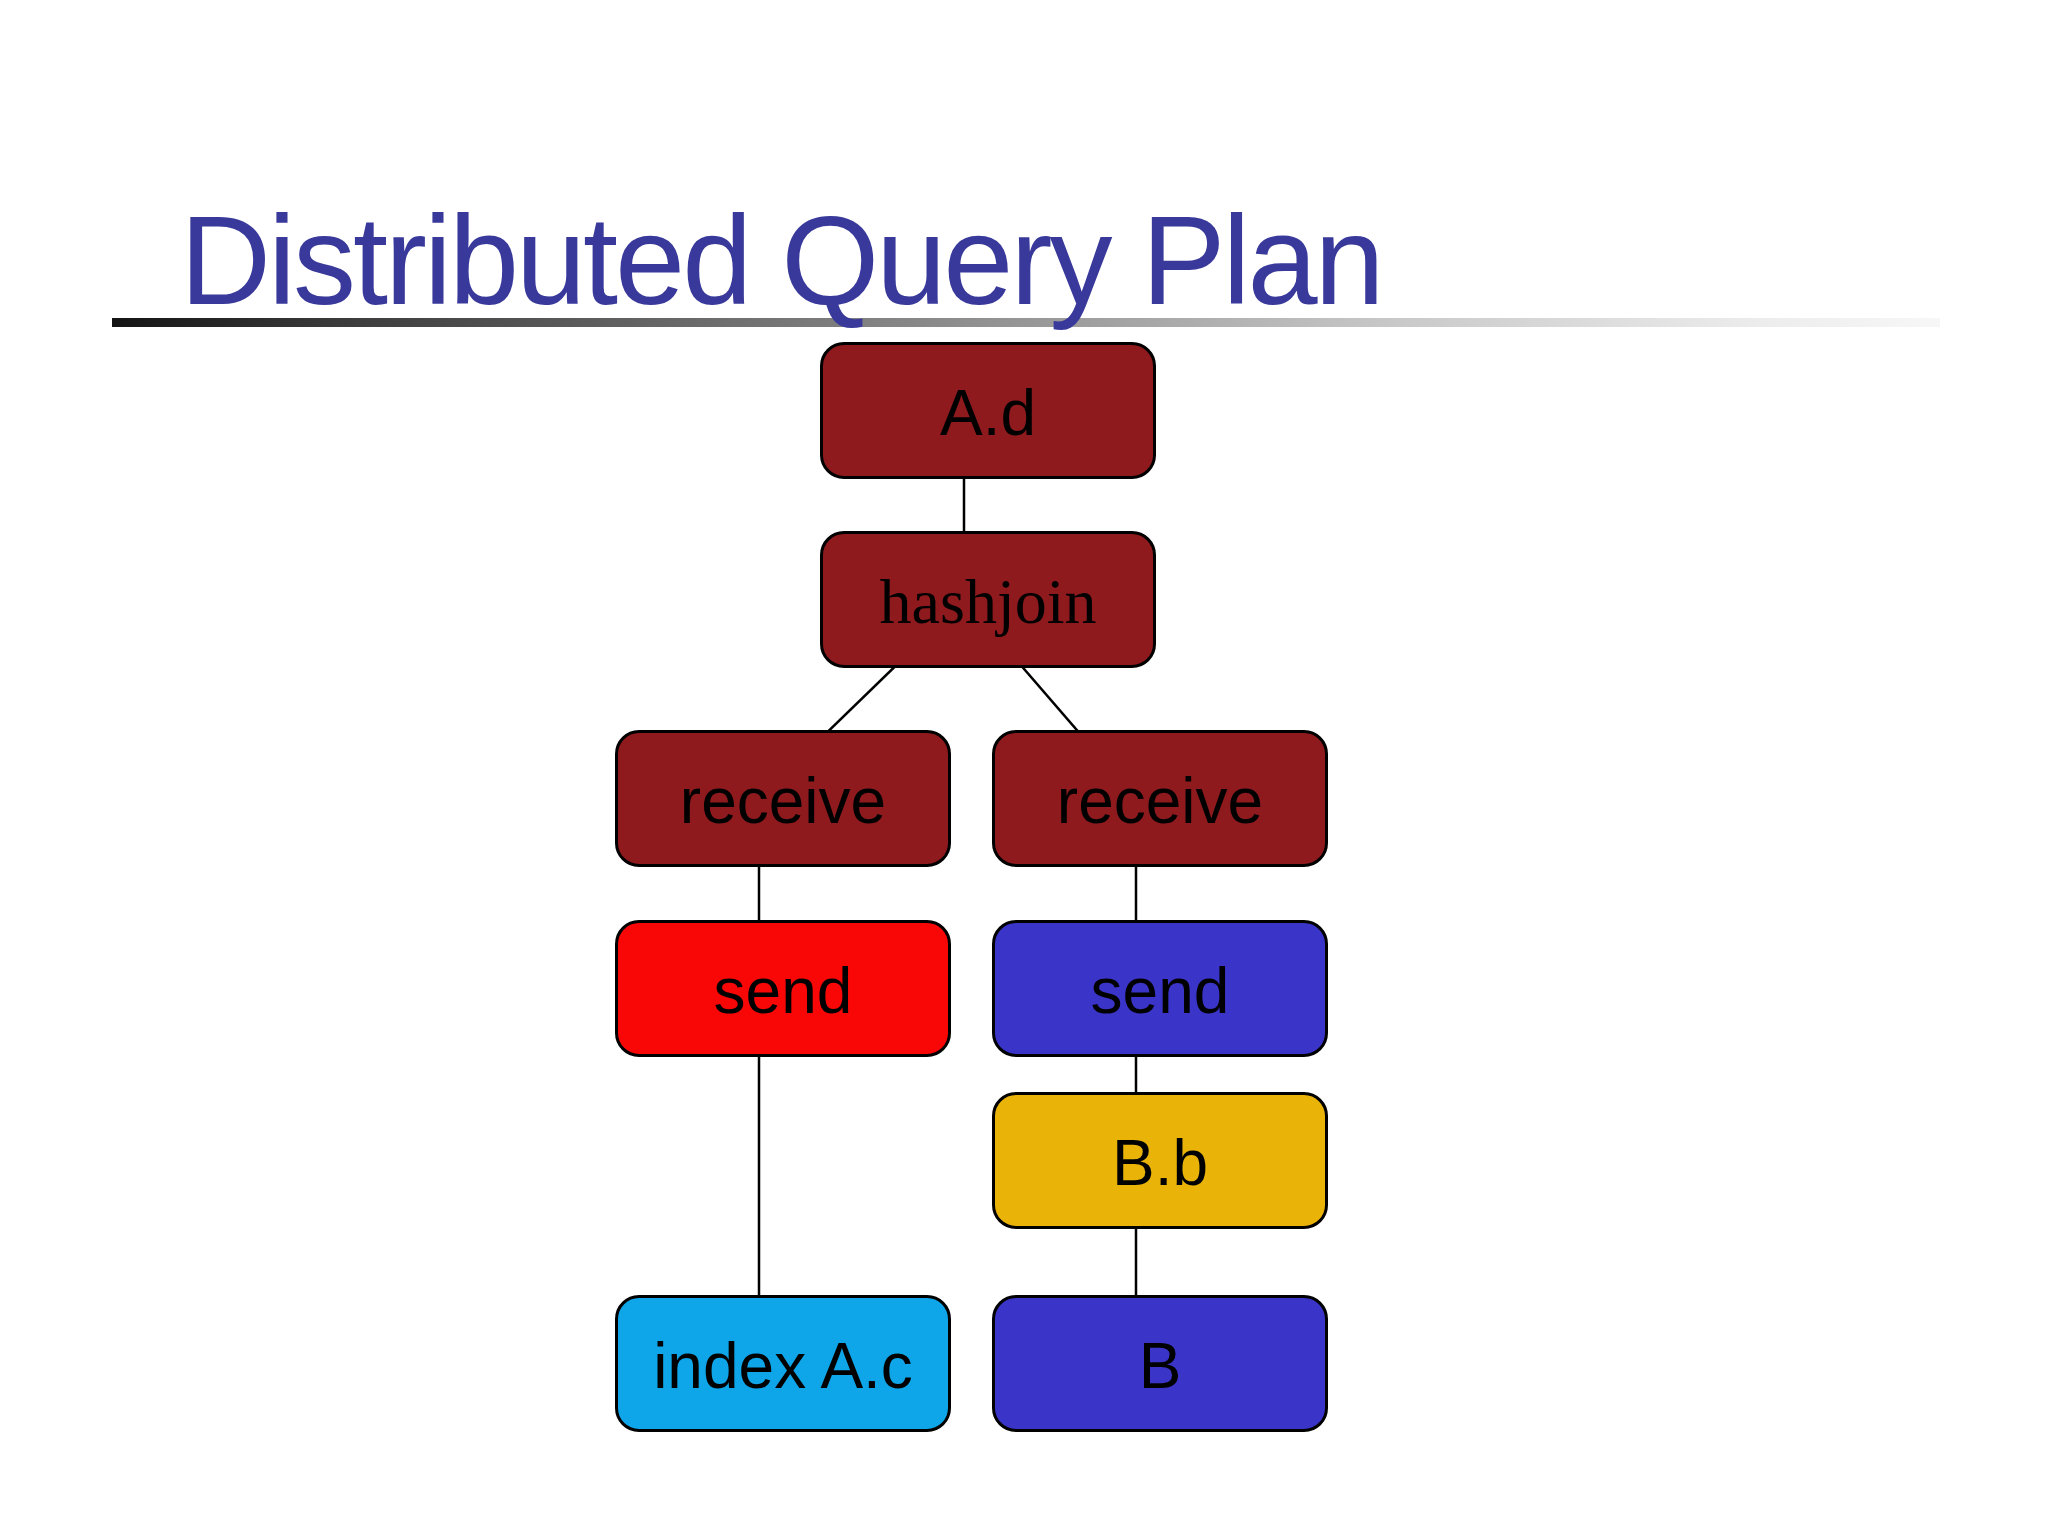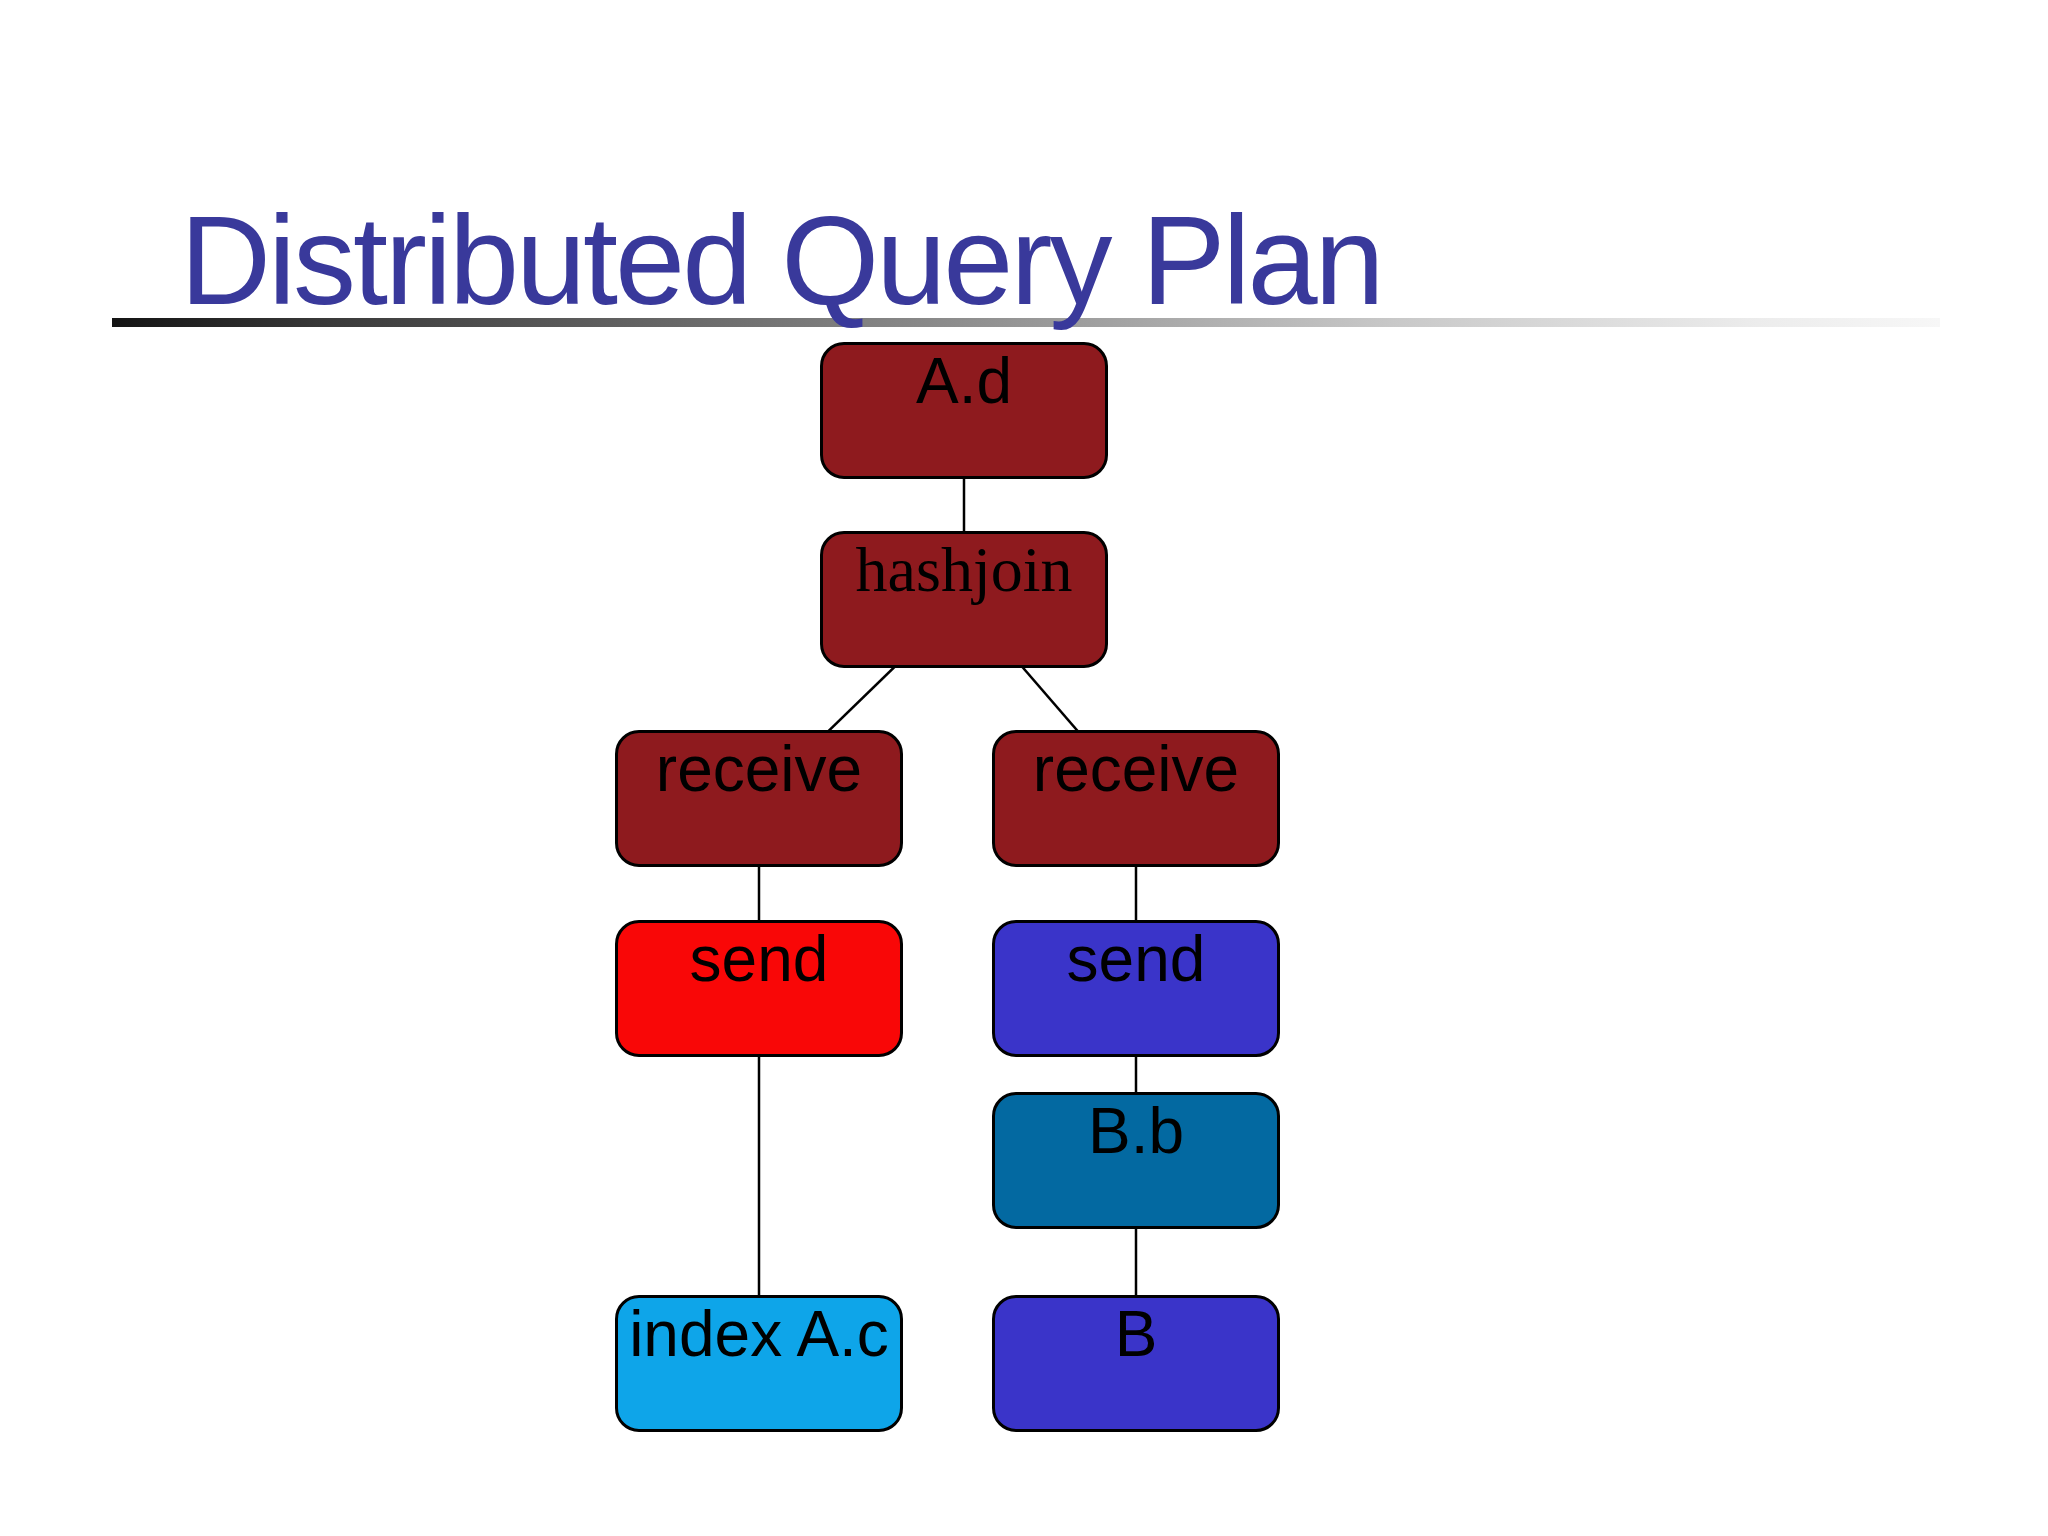--- a/index.html
+++ b/index.html
@@ -37,25 +37,25 @@
   }
   .edges{
     position:absolute;
     left:0;top:0;
     width:2048px;height:1536px;
     z-index:1;
   }
   .nodes{position:absolute;left:0;top:0;z-index:2;}
   .node{
     position:absolute;
-    width:288px;height:137px;
+    width:336px;height:137px;
     box-sizing:border-box;
     border:3px solid var(--c-border,#000);
     border-radius:24px;
-    display:flex;align-items:flex-start;justify-content:center;
+    display:flex;align-items:center;justify-content:center;
     color:var(--c-node-text,#000);
     font-size:64px;
     line-height:1;
     white-space:nowrap;
     padding-top:4px;
   }
 </style>
 </head>
 <body>
 
@@ -84,21 +84,21 @@
       </div>
       <div class="node" style="left: 992px; top: 730px; background: rgb(142, 26, 30);">
         <span>receive</span>
       </div>
       <div class="node" style="left: 615px; top: 920px; background: rgb(249, 7, 7);">
         <span>send</span>
       </div>
       <div class="node" style="left: 992px; top: 920px; background: rgb(58, 52, 201);">
         <span>send</span>
       </div>
-      <div class="node" style="left: 992px; top: 1092px; background: #0369a1;">
+      <div class="node" style="left: 992px; top: 1092px; background: #eab308;">
         <span>B.b</span>
       </div>
       <div class="node" style="left: 615px; top: 1295px; background: #0ea5e9;">
         <span>index A.c</span>
       </div>
       <div class="node" style="left: 992px; top: 1295px; background: rgb(58, 52, 201);">
         <span>B</span>
       </div>
     </div>
 </div>

